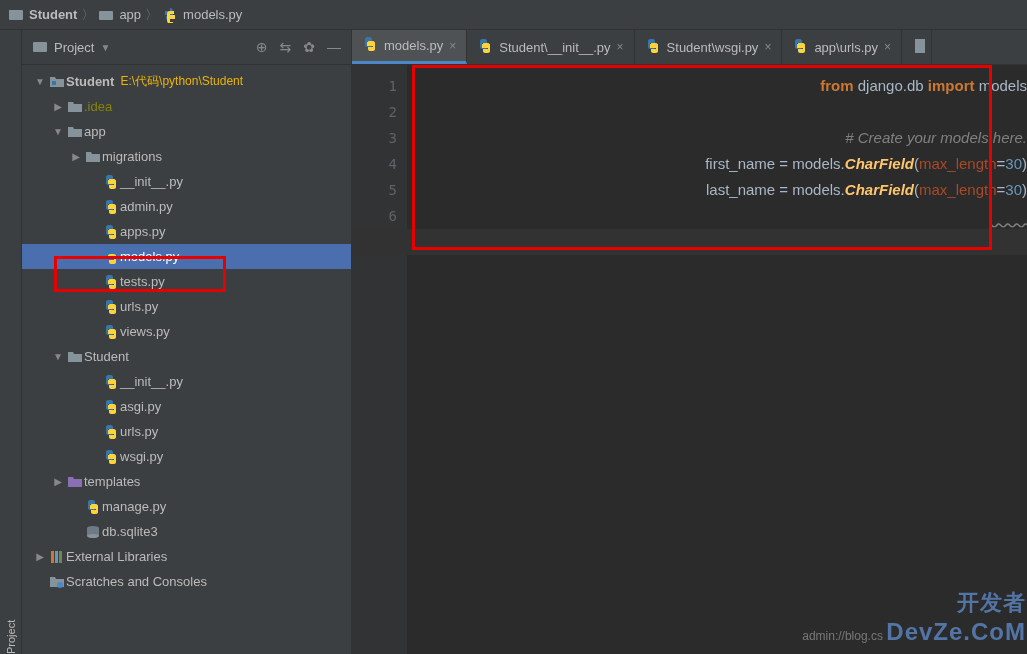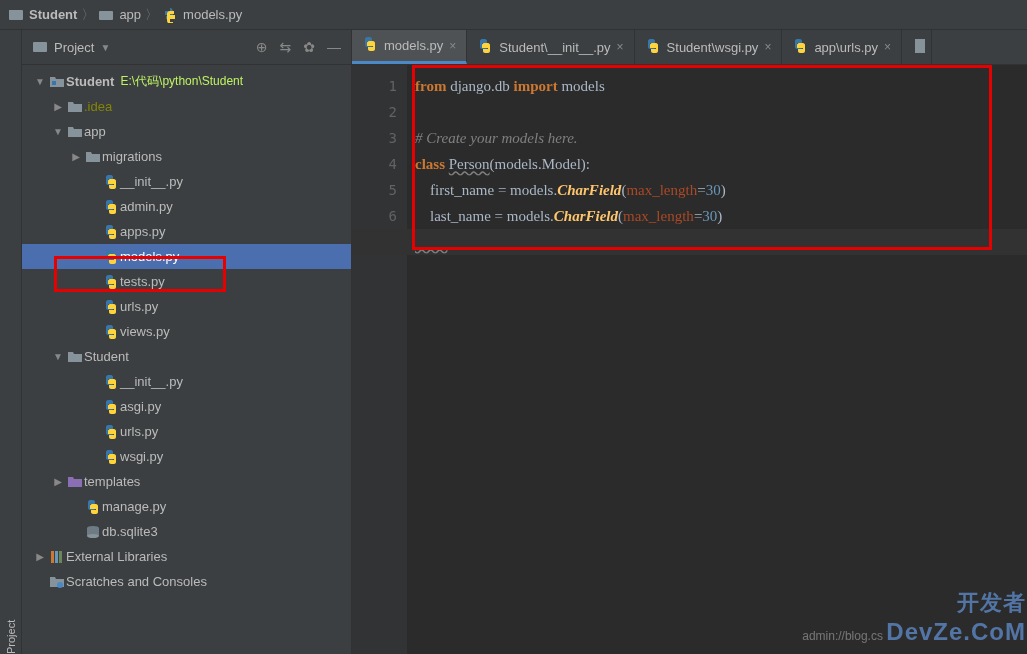--- a/index.html
+++ b/index.html
@@ -64,21 +64,21 @@
   align-items: center;
   color: #bbb;
   cursor: pointer;
   padding-left: 0;
   white-space: nowrap;
 }
 .tree-row.selected { background: #4b6eaf; color: #fff; }
 .tree-row .arrow { width: 16px; text-align: center; color: #888; font-size: 10px; }
 .tree-row .icon { width: 18px; display: inline-flex; justify-content: center; }
 .tree-row .label {}
-.tree-row .hint { color: #bef264; margin-left: 6px; font-size: 12px; }
+.tree-row .hint { color: #eab308; margin-left: 6px; font-size: 12px; }
 .tree-row.hidden .label { color: #848504; }
 .indent-0 { padding-left: 10px; }
 .indent-1 { padding-left: 28px; }
 .indent-2 { padding-left: 46px; }
 .indent-3 { padding-left: 64px; }
 .editor-area { flex: 1; display: flex; flex-direction: column; background: #2b2b2b; }
 .tabs {
   height: 35px;
   background: #3c3f41;
   display: flex;
@@ -103,24 +103,25 @@
   text-align: right;
   padding: 8px 10px 0 0;
   color: #606366;
   font-family: "Consolas", monospace;
   font-size: 14px;
   line-height: 26px;
 }
 .code {
   flex: 1;
   padding: 8px 0 0 8px;
-  font-family: Liberation Serif, serif;
+  font-family: Liberation Sans, sans-serif;
   font-size: 15px;
   line-height: 26px;
   position: relative;
+  text-align: right;
 }
 .code-line { white-space: pre; }
 .kw { color: #cc7832; font-weight: bold; }
 .comment { color: #808080; font-style: italic; }
 .num { color: #6897bb; }
 .param { color: #aa4926; }
 .method { color: #ffc66d; font-style: italic; font-weight: bold; }
 .plain { color: #a9b7c6; }
 .squiggle { 
   text-decoration: underline wavy #808080;
@@ -451,21 +452,20 @@
           <div>2</div>
           <div>3</div>
           <div>4</div>
           <div>5</div>
           <div>6</div>
         </div>
       <div class="code" id="code">
           <div class="code-line"><span class="kw">from </span><span class="plain">django.db </span><span class="kw">import </span><span class="plain">models</span></div>
           <div class="code-line">&nbsp;</div>
           <div class="code-line"><span class="comment"># Create your models here.</span></div>
-          <div class="code-line"><span class="kw">class </span><span class="plain squiggle">Person</span><span class="plain">(models.Model):</span></div>
           <div class="code-line"><span class="plain">    first_name = models.</span><span class="method">CharField</span><span class="plain">(</span><span class="param">max_length</span><span class="plain">=</span><span class="num">30</span><span class="plain">)</span></div>
           <div class="code-line"><span class="plain">    last_name = models.</span><span class="method">CharField</span><span class="plain">(</span><span class="param">max_length</span><span class="plain">=</span><span class="num">30</span><span class="plain">)</span></div>
           <div class="code-line"><span style="text-decoration:underline wavy #808080;color:transparent;">~~~~</span></div>
         </div>
       <div class="highlight-red" style="top:0; left:60px; width:580px; height:185px;"></div>
     </div>
   </div>
 </div>
 
 <div class="highlight-red" style="top:256px; left:54px; width:172px; height:36px;"></div>

